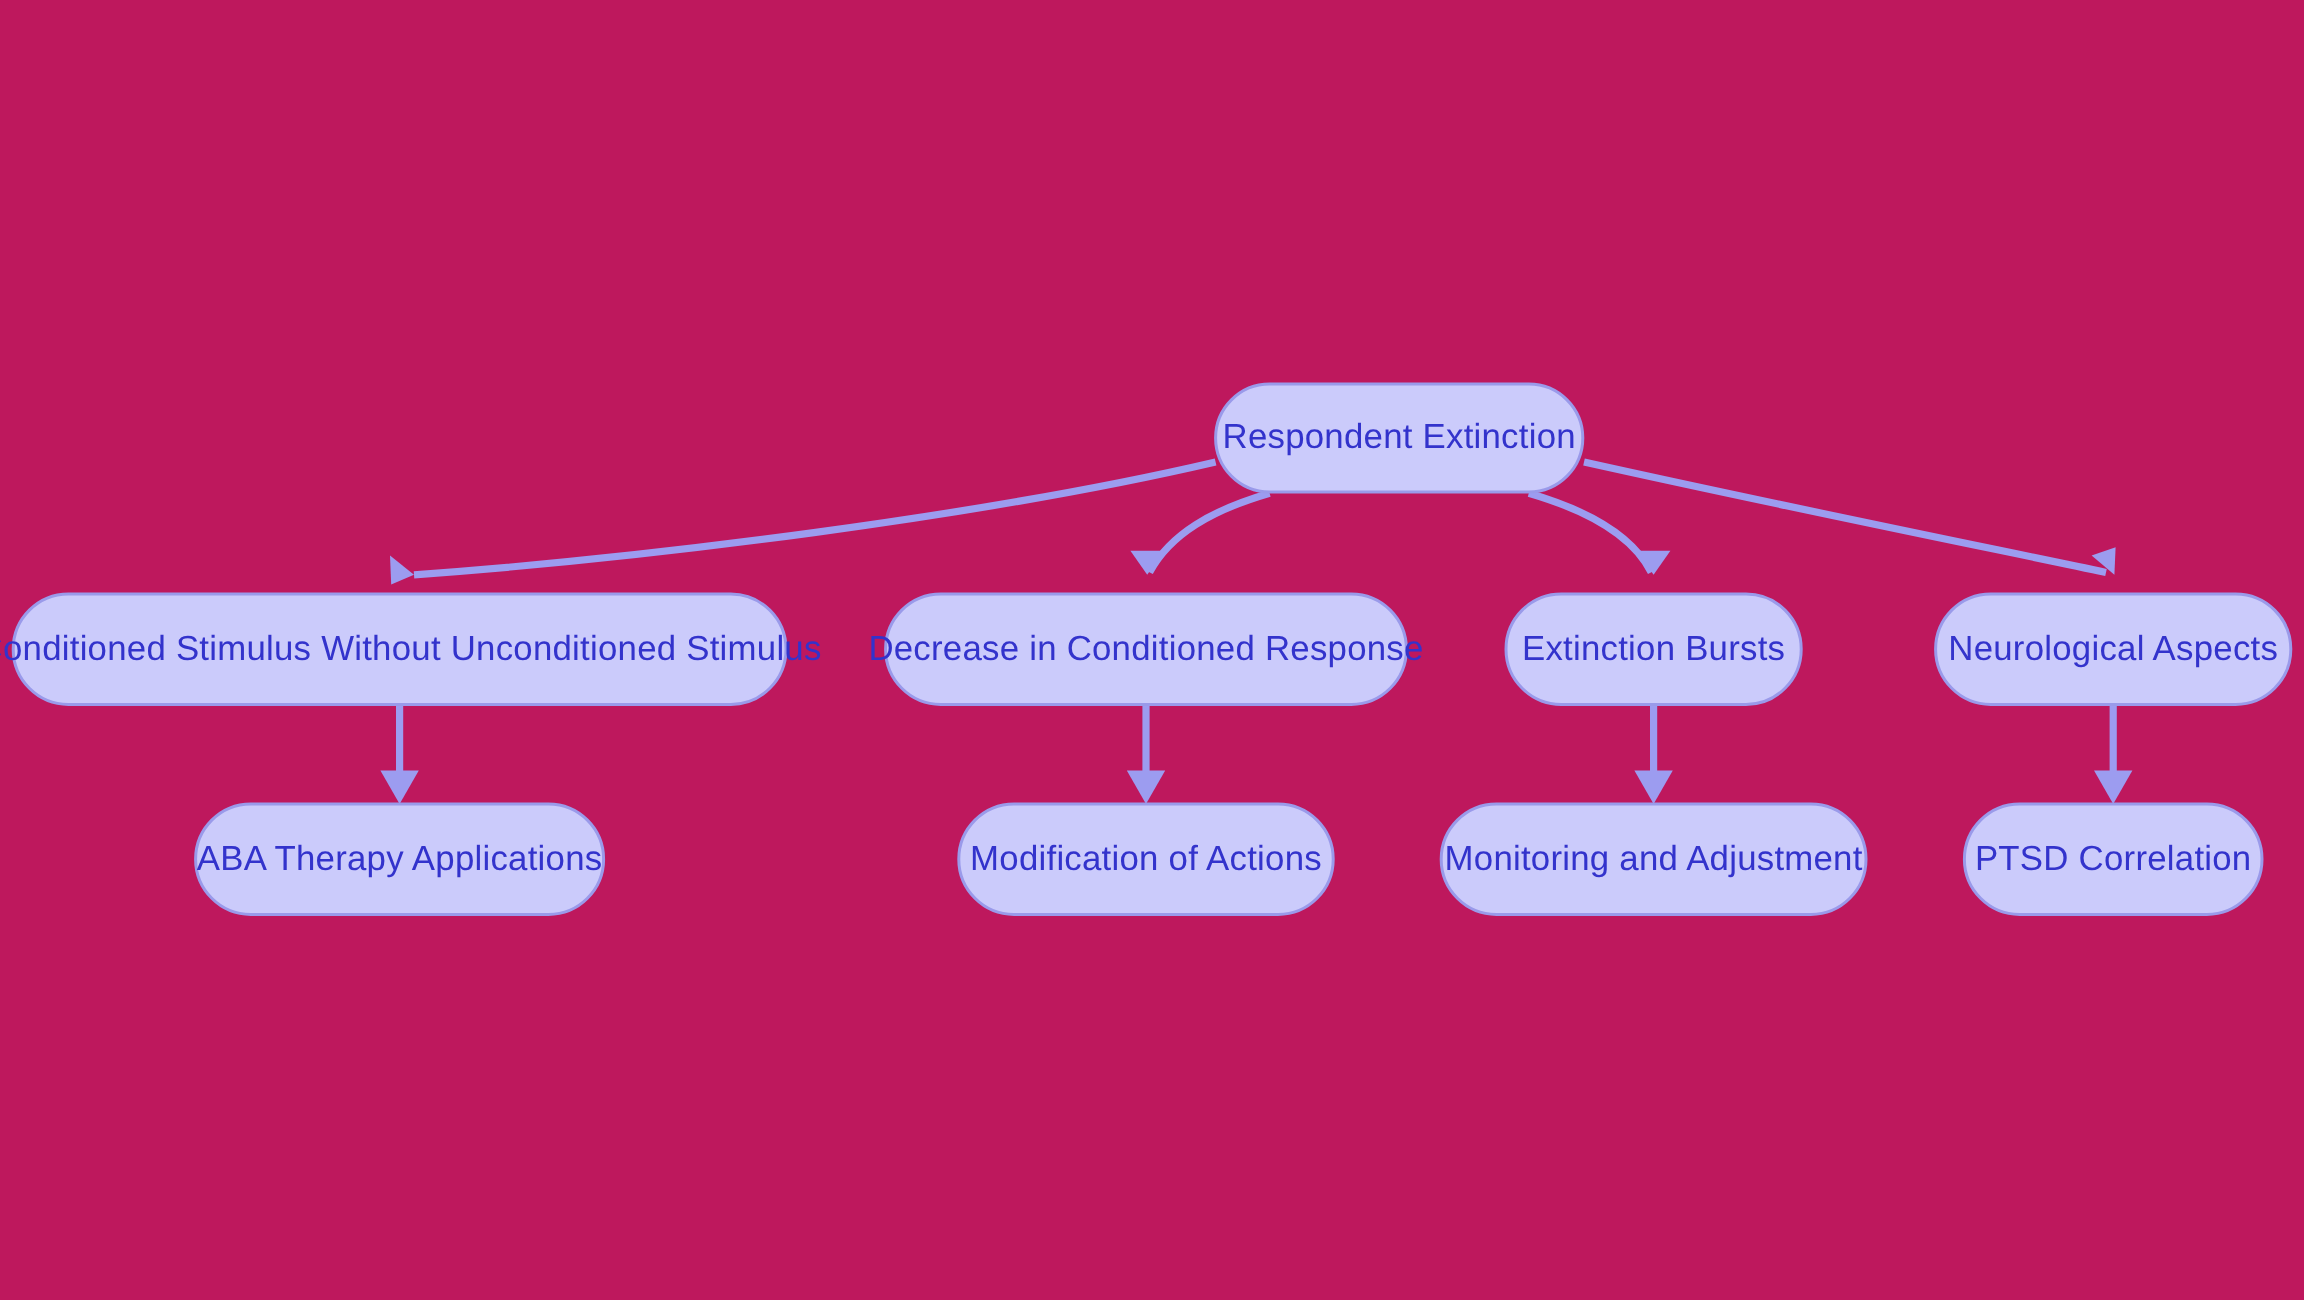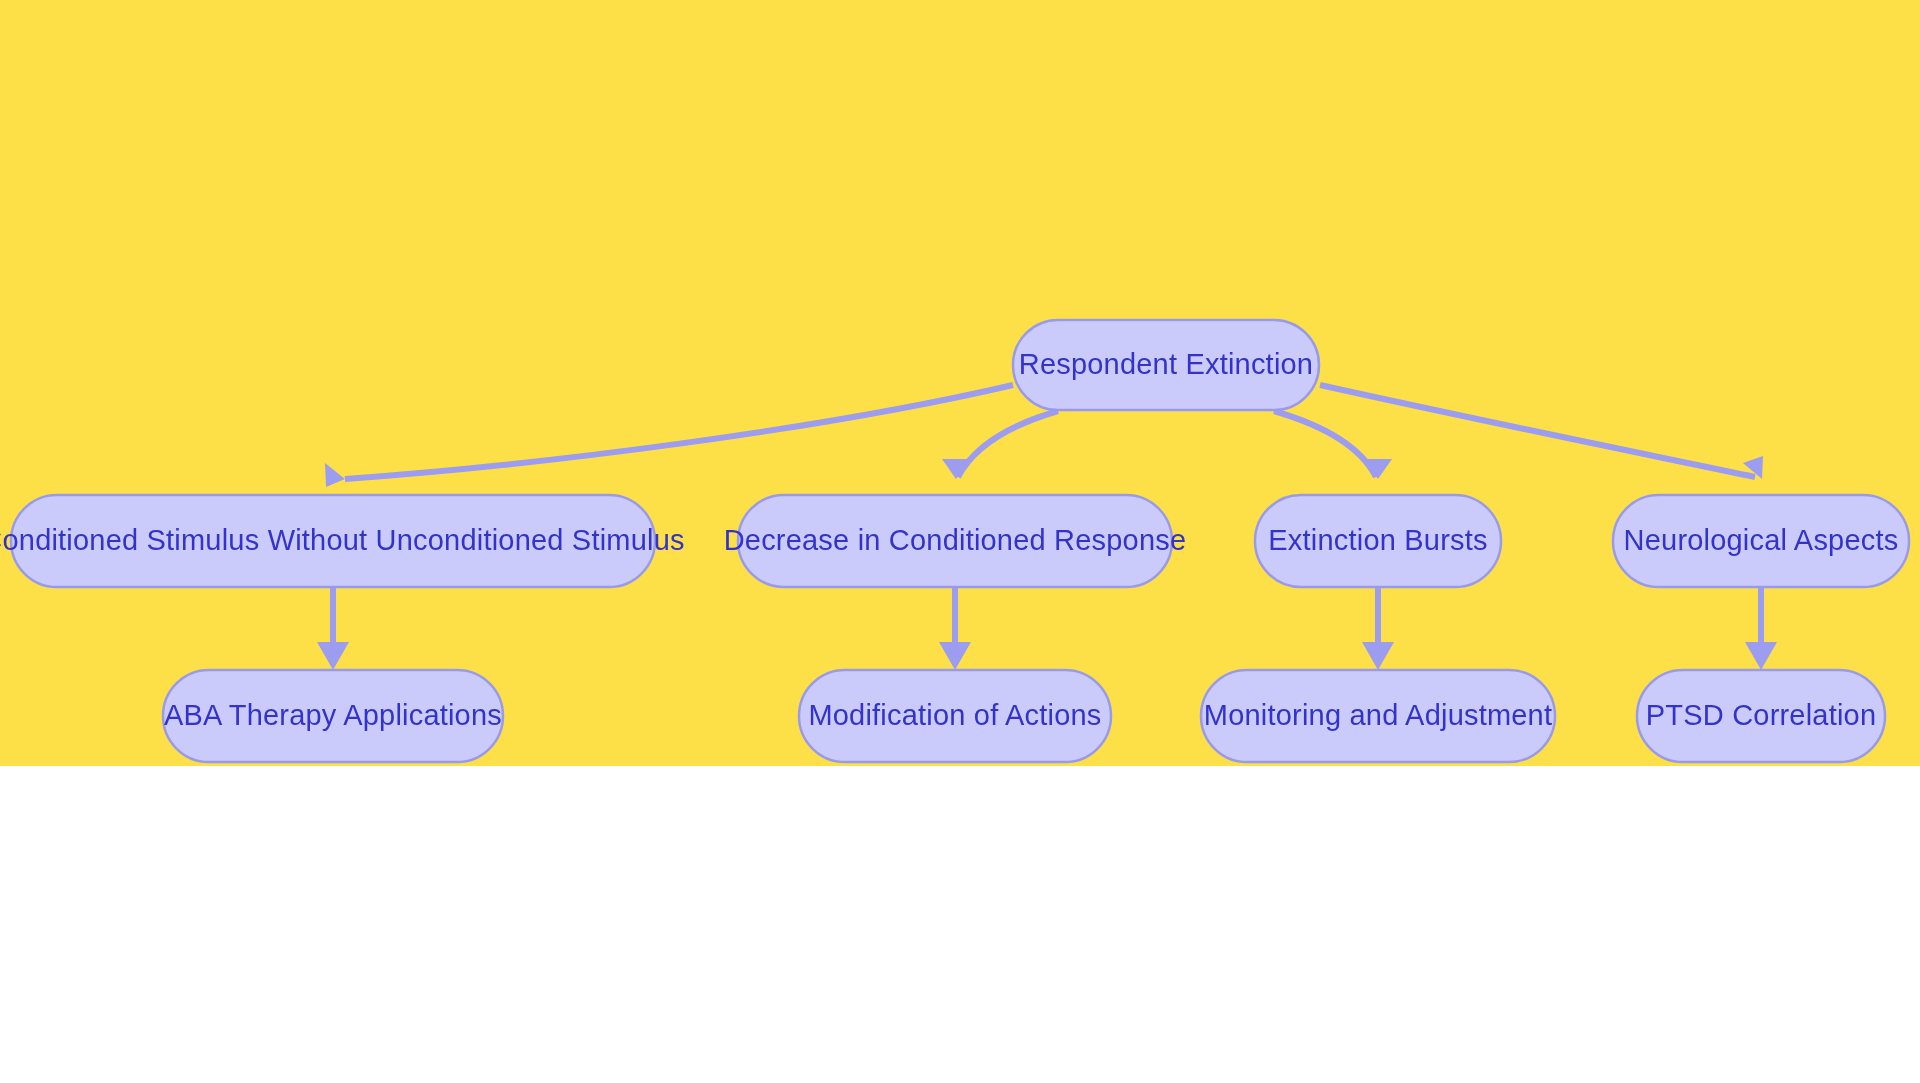--- a/index.html
+++ b/index.html
@@ -9,22 +9,22 @@
   }
   body {
     width: 1920px;
     height: 1083px;
     overflow: hidden;
     font-family: "Liberation Sans", sans-serif;
   }
   #flowchart-root {
     position: relative;
     width: 1920px;
-    height: 766px;
-    background: #fde047;
+    height: 1083px;
+    background: #be185d;
   }
   svg.flow-canvas {
     display: block;
     width: 1920px;
     height: 1083px;
   }
   .edge-path {
     fill: none;
     stroke: #9c9cf0;
     stroke-width: 6;

